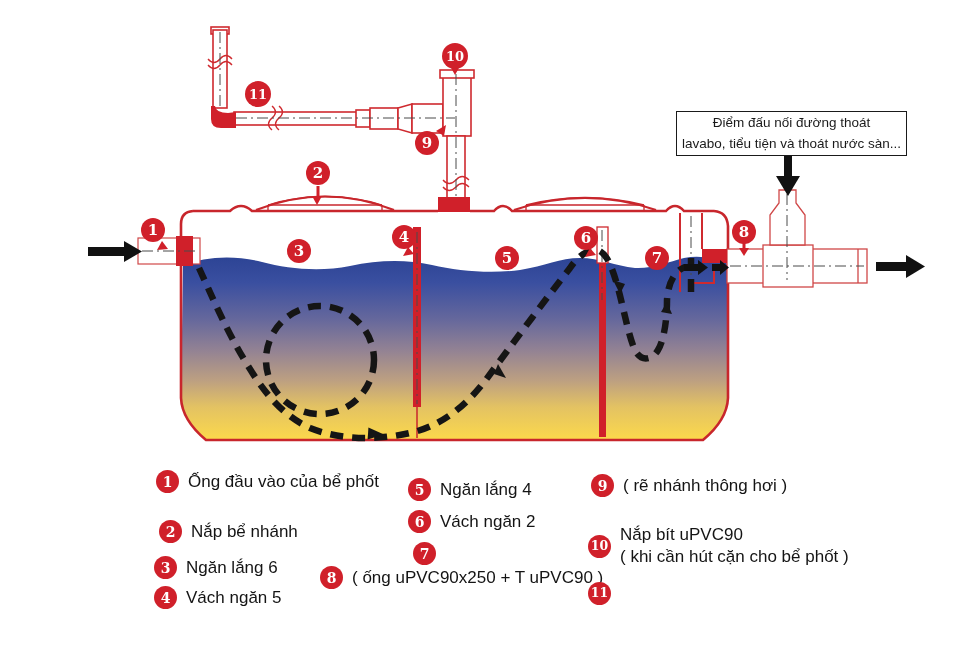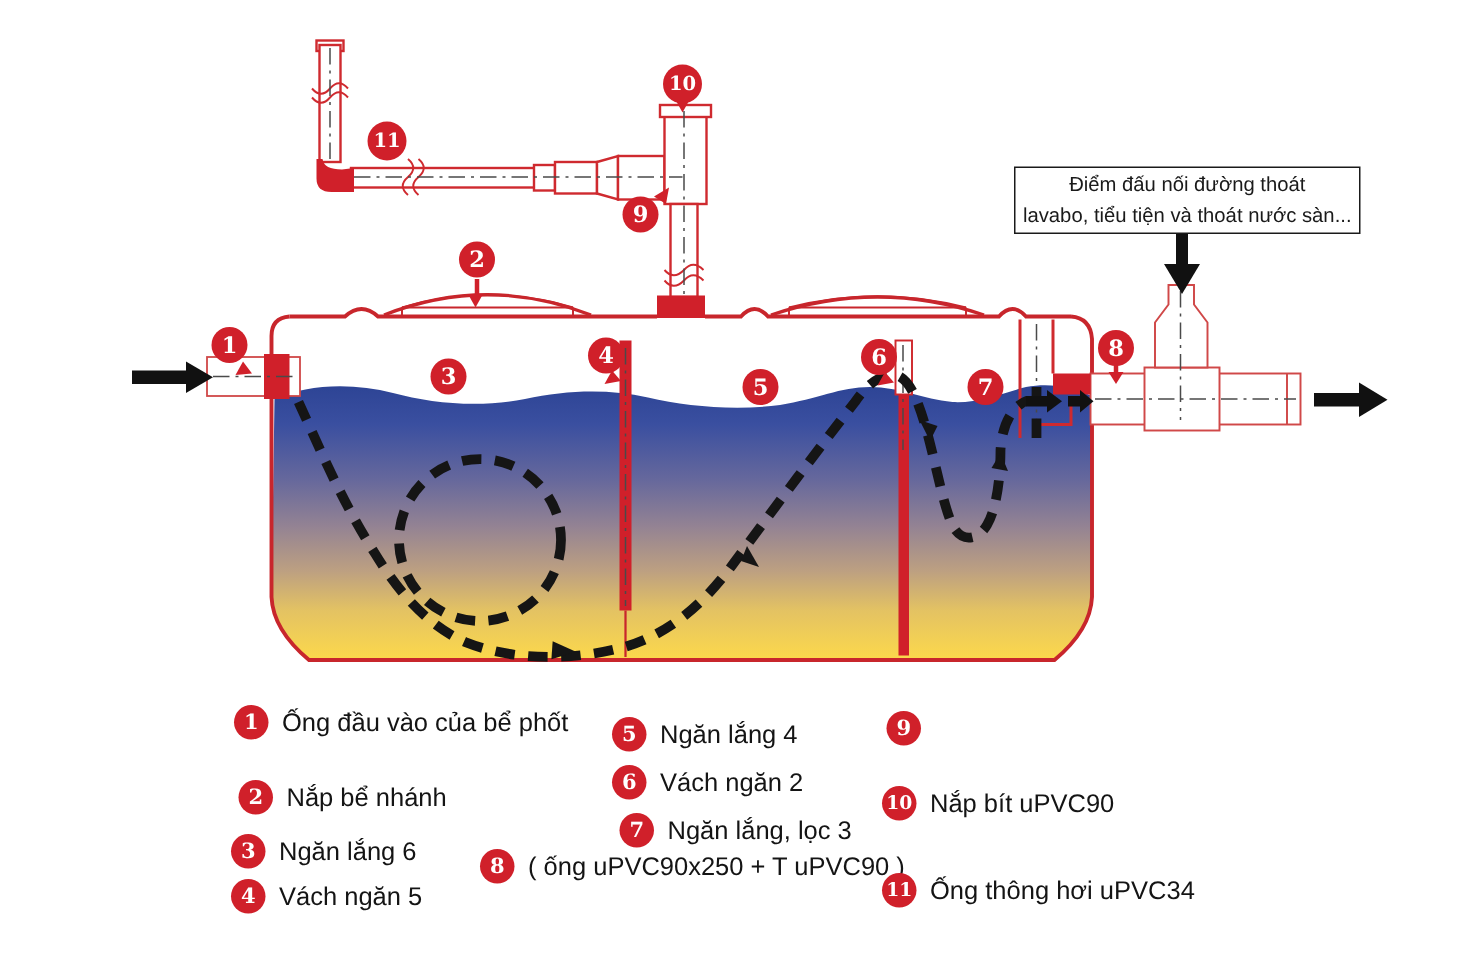--- a/index.html
+++ b/index.html
@@ -212,37 +212,37 @@
   <div class="legend-item" style="left:408px;top:478px">
     <div class="lbadge">5</div>
     <div class="ltext">Ngăn lắng 4</div>
   </div>
   <div class="legend-item" style="left:408px;top:510px">
     <div class="lbadge">6</div>
     <div class="ltext">Vách ngăn 2</div>
   </div>
   <div class="legend-item" style="left:413px;top:542px">
     <div class="lbadge">7</div>
-    <div class="ltext">Ngăn lắng, lọc 3</div>
   </div>
   <div class="legend-item" style="left:320px;top:566px">
     <div class="lbadge">8</div>
     <div class="ltext">
                        <div>( ống uPVC90x250 + T uPVC90 )</div>
       </div>
   </div>
   <div class="legend-item" style="left:591px;top:474px">
     <div class="lbadge">9</div>
     <div class="ltext">
+                       <div>( rẽ nhánh thông hơi )</div>
       </div>
   </div>
   <div class="legend-item" style="left:588px;top:524px">
     <div class="lbadge wide">10</div>
     <div class="ltext">
         <div>Nắp bít uPVC90</div>
+                       <div>( khi cần hút cặn cho bể phốt )</div>
       </div>
   </div>
   <div class="legend-item" style="left:588px;top:582px">
     <div class="lbadge wide">11</div>
-    <div class="ltext">Ống thông hơi uPVC34</div>
   </div>
 
 </div>
 
 </body></html>

